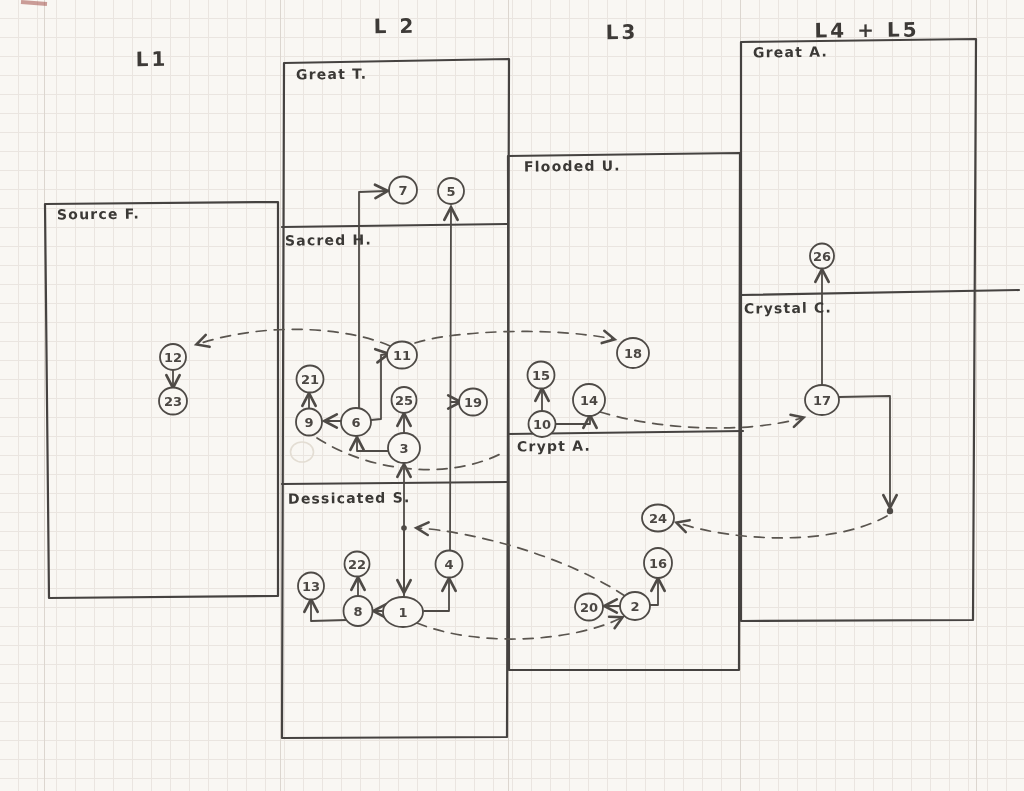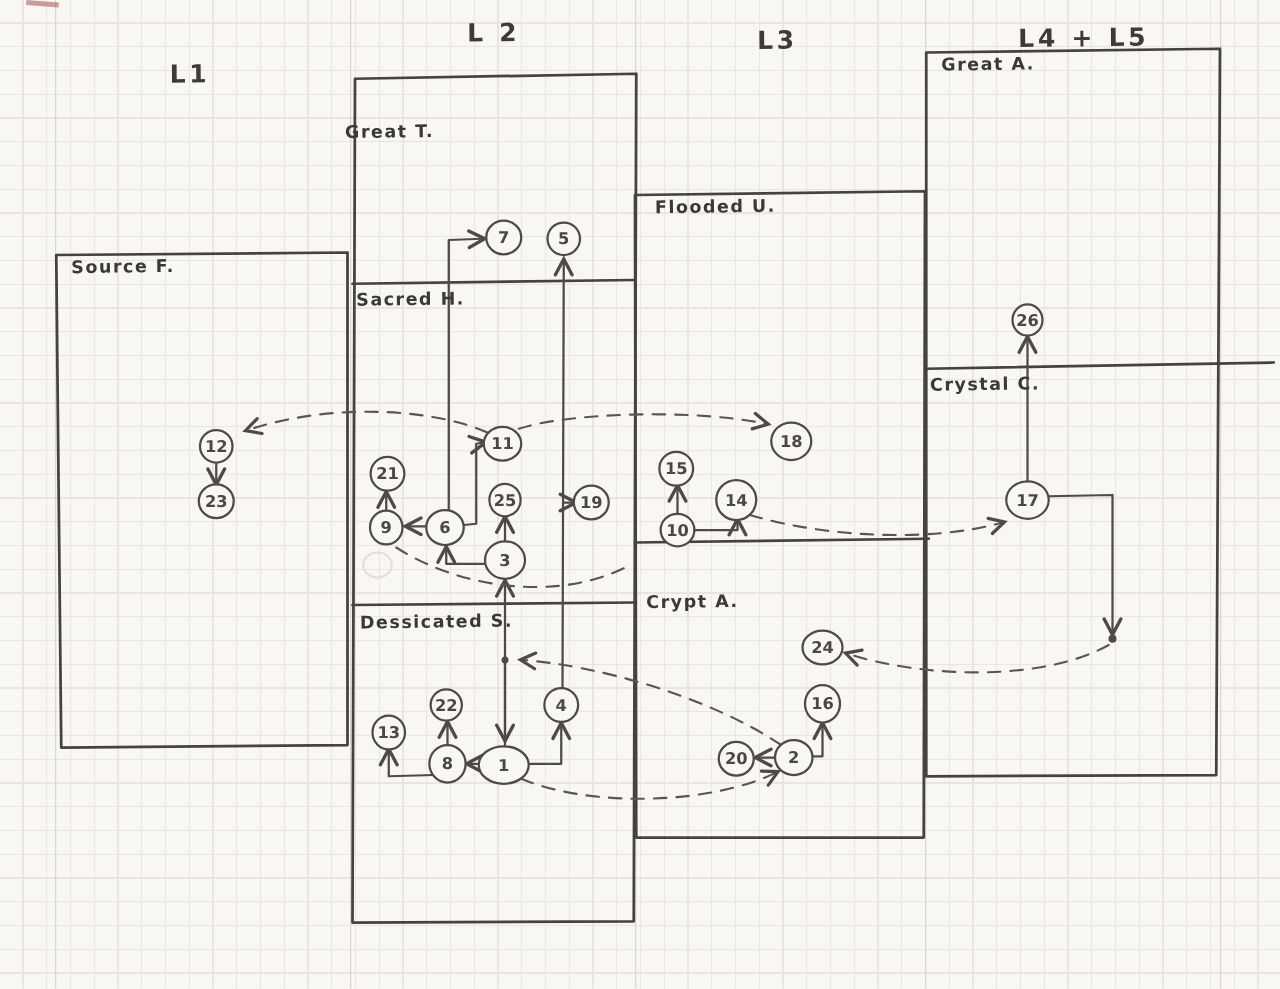--- a/index.html
+++ b/index.html
@@ -131,20 +131,20 @@
       <ellipse cx="404" cy="400" rx="12.5" ry="13" fill="#f9f7f3" stroke="#4e4a46" stroke-width="1.8"></ellipse>
       <text x="404" y="404.5" text-anchor="middle" class="nodetext">25</text>
       <ellipse cx="822" cy="256" rx="12" ry="12.5" fill="#f9f7f3" stroke="#4e4a46" stroke-width="1.8"></ellipse>
       <text x="822" y="260.5" text-anchor="middle" class="nodetext">26</text>
     </svg>
     <div class="hdr" style="left: 152px; top: 24px; margin-top: 23px;">L1</div>
     <div class="hdr" style="left: 395px; top: 14px;">L 2</div>
     <div class="hdr" style="left: 622px; top: 20px;">L3</div>
     <div class="hdr" style="left: 867px; top: 18px;">L4 + L5</div>
     <div class="rlabel" style="left: 57px; top: 206px;">Source F.</div>
-    <div class="rlabel" style="left: 276px; top: 66px; margin-top: 32px;">Great T.</div>
+    <div class="rlabel" style="left: 296px; top: 66px;">Great T.</div>
     <div class="rlabel" style="left: 285px; top: 232px;">Sacred H.</div>
     <div class="rlabel" style="left: 288px; top: 490px;">Dessicated S.</div>
     <div class="rlabel" style="left: 524px; top: 158px;">Flooded U.</div>
-    <div class="rlabel" style="left: 517px; top: 438px; margin-top: 36px;">Crypt A.</div>
+    <div class="rlabel" style="left: 517px; top: 438px;">Crypt A.</div>
     <div class="rlabel" style="left: 753px; top: 44px;">Great A.</div>
     <div class="rlabel" style="left: 744px; top: 300px;">Crystal C.</div>
   </div>
 
 </body></html>

